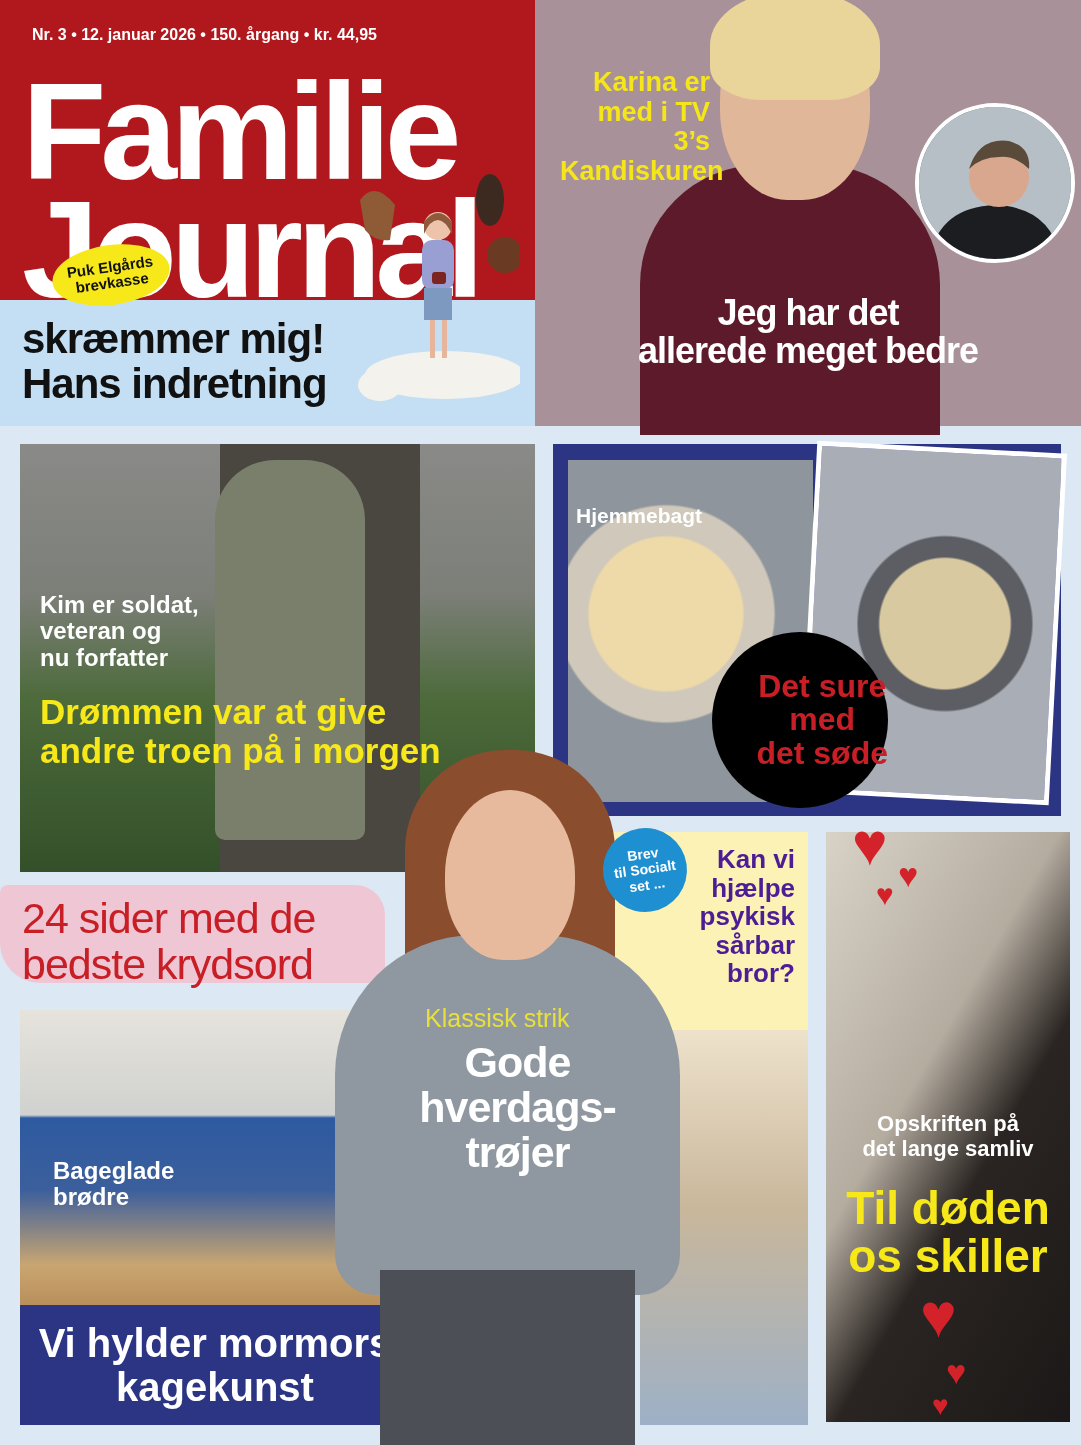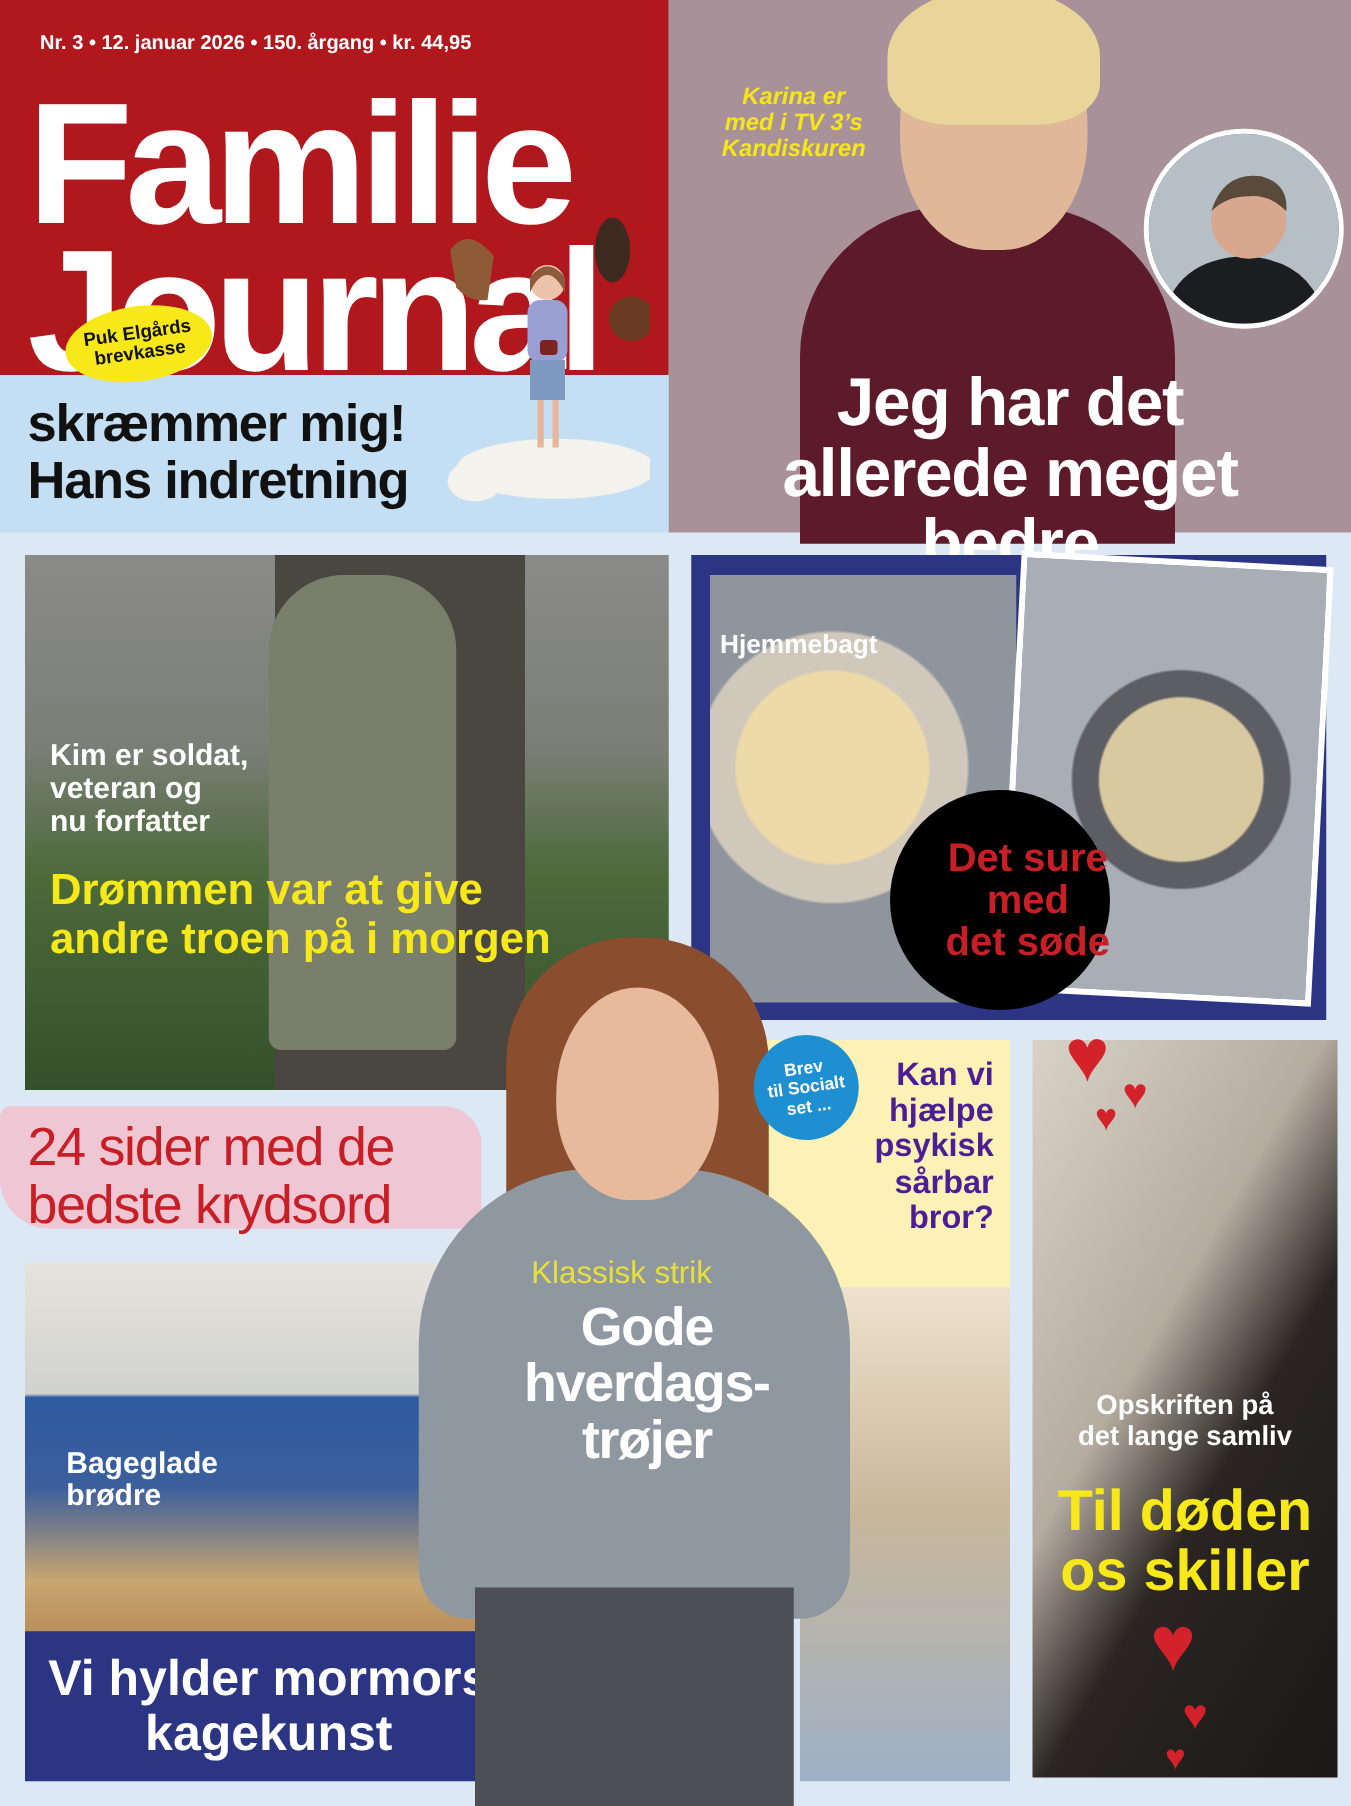--- a/index.html
+++ b/index.html
@@ -15,23 +15,23 @@
   #illus-woman { left: 350px; top: 160px; width: 170px; height: 250px; z-index: 2; }
 
   #letter-strip { left: 0; top: 300px; width: 535px; height: 126px; background: #c4dff4; }
   #letter-title { left: 22px; top: 316px; font-size: 42px; font-weight: bold; color: #111; line-height: 1.08; letter-spacing: -1px; z-index: 3; }
 
   
   #karina-panel { left: 535px; top: 0; width: 546px; height: 426px; background: #a89199; overflow: hidden; }
   #karina-body { left: 640px; top: 165px; width: 300px; height: 270px; background: #5c1a2a; border-radius: 120px 120px 0 0; }
   #karina-head { left: 720px; top: 0; width: 150px; height: 200px; background: #e1b79a; border-radius: 50% 50% 45% 45%; }
   #karina-hair { left: 710px; top: -10px; width: 170px; height: 110px; background: #e9d59a; border-radius: 50% 50% 30% 30%; }
-  #karina-kicker { left: 560px; top: 68px; width: 150px; color: #f5e61a; font-size: 19px; font-weight: bold; line-height: 1.1; text-align: center; font-style: italic; }
+  #karina-kicker { left: 560px; top: 68px; width: 150px; color: #f5e61a; font-size: 27px; font-weight: bold; line-height: 1.1; text-align: right; }
   #inset-photo { left: 915px; top: 103px; width: 160px; height: 160px; border-radius: 50%; background: #7a8a9a; border: 4px solid #fff; overflow: hidden; }
-  #karina-headline { left: 548px; top: 294px; width: 520px; text-align: center; color: #fff; font-size: 54px; font-weight: bold; line-height: 1.05; letter-spacing: -1px; }
+  #karina-headline { left: 548px; top: 294px; width: 520px; text-align: center; color: #fff; font-size: 36px; font-weight: bold; line-height: 1.05; letter-spacing: -1px; }
 
   
   #kim-panel { left: 20px; top: 444px; width: 515px; height: 428px; background: linear-gradient(180deg, #8a8a88 0%, #7c7f78 35%, #4c6a3a 60%, #33502a 100%); overflow: hidden; }
   #kim-tree { left: 220px; top: 444px; width: 200px; height: 428px; background: #4a4640; }
   #kim-man { left: 215px; top: 460px; width: 150px; height: 380px; background: #7a7f6c; border-radius: 60px 60px 10px 10px; }
   #kim-kicker { left: 40px; top: 592px; color: #fff; font-size: 24px; font-weight: bold; line-height: 1.1; }
   #kim-headline { left: 40px; top: 692px; color: #f7e81a; font-size: 35px; font-weight: bold; line-height: 1.12; }
 
   
   #bake-frame { left: 553px; top: 444px; width: 508px; height: 372px; background: #2b3583; }

